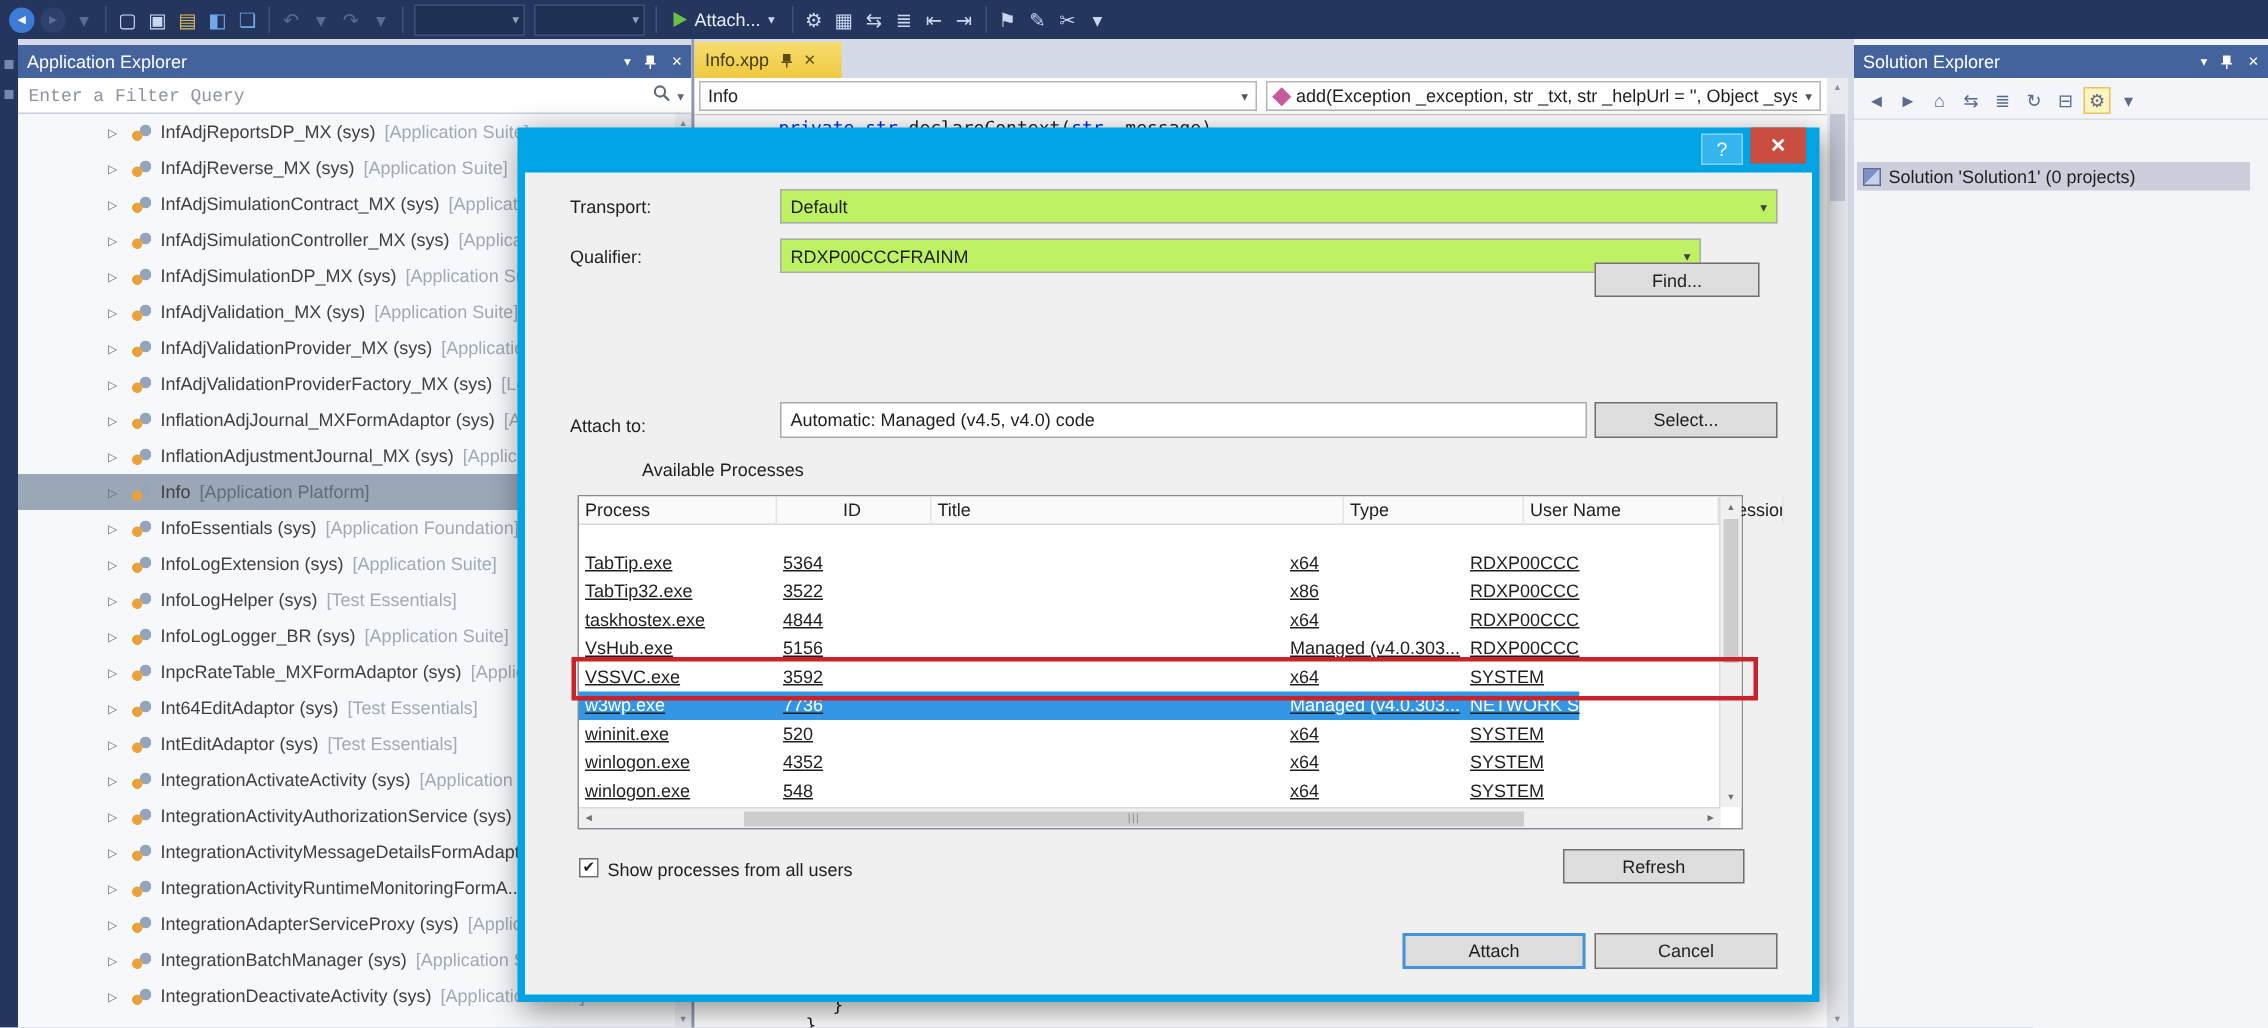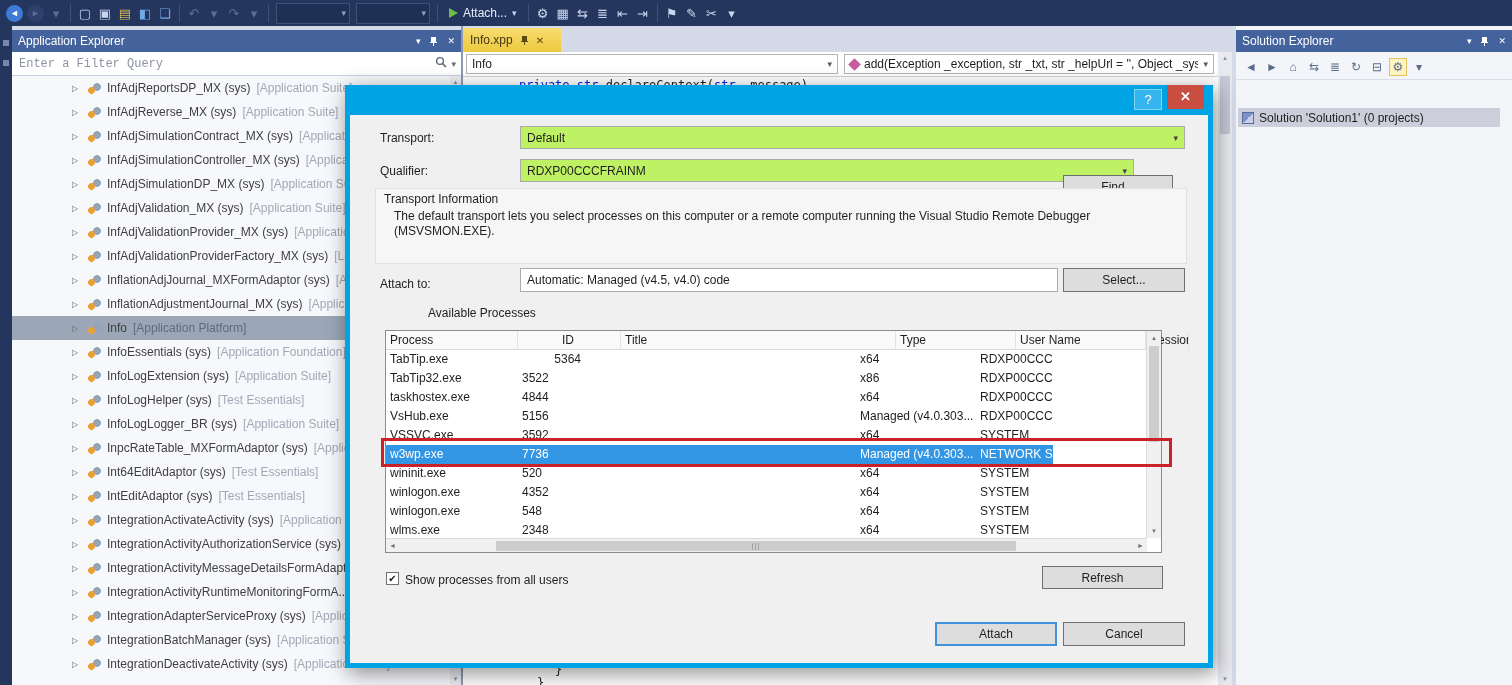--- a/index.html
+++ b/index.html
@@ -94,21 +94,21 @@
   .btn{position:absolute;background:#DDDDDD;border:1px solid #707070;box-sizing:border-box;display:flex;align-items:center;justify-content:center;font-size:12px;color:#1E1E1E;}
   .btn.default{border:2px solid #4292DC;}
   .grp{position:absolute;left:25px;top:73px;width:812px;height:76px;background:#F6F6F6;border:1px solid #E0E0E0;box-sizing:border-box;}
   .grp-title{position:absolute;left:8px;top:3px;}
   .grp-text{position:absolute;left:18px;top:20px;width:775px;line-height:15px;}
   .attach-box{position:absolute;left:170px;top:153px;width:538px;height:24px;background:#fff;border:1px solid #ABABAB;box-sizing:border-box;display:flex;align-items:center;padding:0 6px;}
 
   .ptable{position:absolute;left:35px;top:215px;width:777px;height:223px;background:#fff;border:1px solid #898C95;box-sizing:border-box;}
   .t-header{position:absolute;left:0;top:0;width:761px;height:19px;display:flex;background:#FAFAFA;border-bottom:1px solid #D9D9D9;box-sizing:border-box;}
   .th{height:19px;line-height:18px;padding-left:4px;box-sizing:border-box;border-right:1px solid #E3E3E3;white-space:nowrap;overflow:hidden;flex:0 0 auto;}
-  .t-rows{position:absolute;left:0;top:19px;width:667px;height:190px;overflow:hidden;}
+  .t-rows{position:absolute;left:0;top:35px;width:667px;height:190px;overflow:hidden;text-decoration:underline;}
   .t-row{height:19px;display:flex;}
   .td{height:19px;line-height:19px;padding-left:4px;box-sizing:border-box;white-space:nowrap;overflow:hidden;flex:0 0 auto;}
   .t-row.sel{background:#3296E4;color:#fff;}
   .vscroll{position:absolute;right:0;top:0;width:14px;height:207px;background:#F0F0F0;border-left:1px solid #DADADA;}
   .vthumb{position:absolute;left:2px;top:15px;width:10px;height:96px;background:#CDCDCD;}
   .hscroll{position:absolute;left:0;bottom:0;width:761px;height:14px;background:#F0F0F0;border-top:1px solid #DADADA;box-sizing:border-box;}
   .hthumb{position:absolute;left:110px;top:2px;width:520px;height:10px;background:#CDCDCD;text-align:center;line-height:9px;font-size:7px;color:#8A8A8A;letter-spacing:1px;}
   .sarr{position:absolute;font-size:7px;color:#707070;text-align:center;}
   .red-box{position:absolute;left:31px;top:323px;width:791px;height:29px;border:3px solid #CB2128;box-sizing:border-box;z-index:5;pointer-events:none;}
 
@@ -425,24 +425,20 @@
         <span class="caret">▾</span>
       </div>
 
       <span class="lbl" style="left:30px;top:49px;">Qualifier:</span>
       <div class="combo" style="left:170px;top:44px;width:614px;height:23px;justify-content:space-between;">
         <span>RDXP00CCCFRAINM</span>
         <span class="caret">▾</span>
       </div>
       <div class="btn" style="left:713px;top:44px;width:110px;height:23px;margin-top:16px;">Find...</div>
 
-      <div class="grp">
-        <span class="grp-title">Transport Information</span>
-        <div class="grp-text">The default transport lets you select processes on this computer or a remote computer running the Visual Studio Remote Debugger (MSVSMON.EXE).</div>
-      </div>
 
       <span class="lbl" style="left:30px;top:162px;">Attach to:</span>
       <div class="attach-box">
         <span>Automatic: Managed (v4.5, v4.0) code</span>
       </div>
       <div class="btn" style="left:713px;top:153px;width:122px;height:24px;">Select...</div>
 
       <span class="lbl" style="left:30px;top:191px;margin-left:48px;">Available Processes</span>
 
       <div class="ptable">
@@ -450,21 +446,21 @@
             <div class="th" style="width: 132px;">Process</div>
             <div class="th" style="width: 63px; margin-left: 40px;">ID</div>
             <div class="th" style="width: 275px;">Title</div>
             <div class="th" style="width: 120px;">Type</div>
             <div class="th" style="width: 130px;">User Name</div>
             <div class="th" style="width: 43px;">Session</div>
           </div>
         <div class="t-rows">
             <div class="t-row">
               <div class="td" style="width: 132px;">TabTip.exe</div>
-              <div class="td" style="width: 63px; text-align: right;">5364</div>
+              <div class="td" style="width: 63px;">5364</div>
               <div class="td" style="width: 275px;"></div>
               <div class="td" style="width: 120px;">x64</div>
               <div class="td" style="width: 130px;">RDXP00CCCFRAINM...</div>
               <div class="td" style="width: 43px;">2</div>
             </div>
             <div class="t-row">
               <div class="td" style="width: 132px;">TabTip32.exe</div>
               <div class="td" style="width: 63px;">3522</div>
               <div class="td" style="width: 275px;"></div>
               <div class="td" style="width: 120px;">x86</div>

